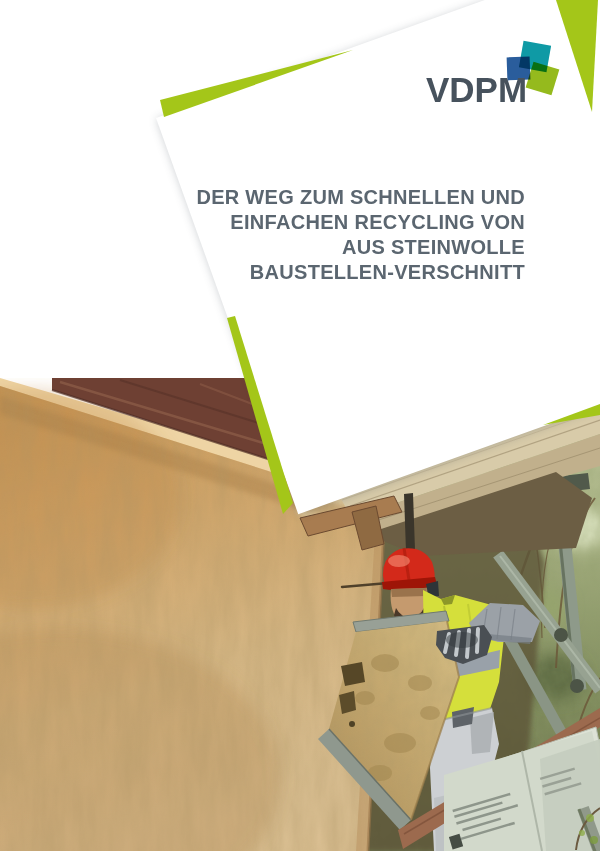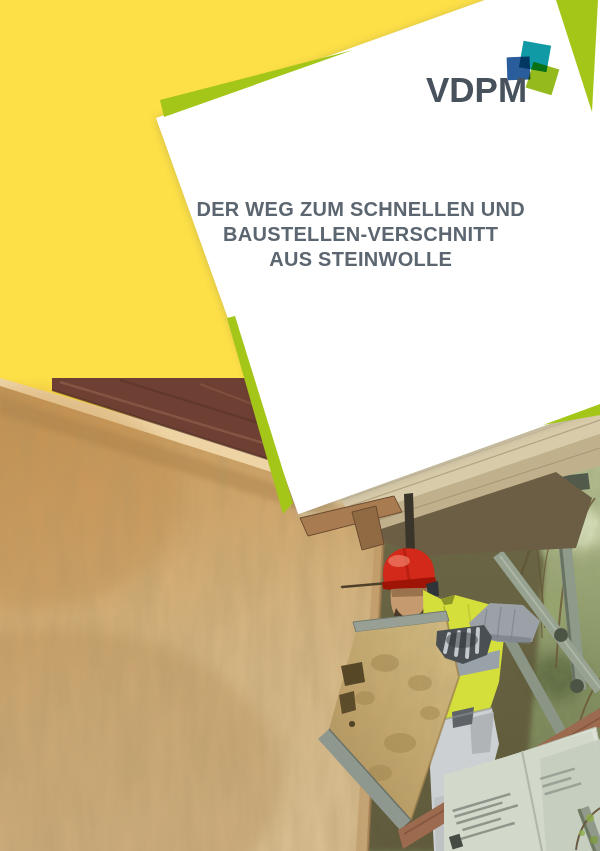--- a/index.html
+++ b/index.html
@@ -1,18 +1,18 @@
 <!DOCTYPE html>
 <html lang="de"><head>
 <meta charset="utf-8">
 <style>
   html,body{margin:0;padding:0;background:#888;}
   .page{
     position:relative;width:600px;height:851px;margin:0 auto;
-    background:#fde047;overflow:hidden;
+    background:#ffffff;overflow:hidden;
     font-family:"Liberation Sans", sans-serif;
   }
   .photo{position:absolute;left:0;top:378px;width:600px;height:473px;z-index:1;}
   .photo svg{display:block;width:600px;height:473px;}
   .card{
     position:absolute;left:156px;top:118px;width:700px;height:421px;
     background:#ffffff;z-index:2;
     transform:rotate(-19.75deg);transform-origin:top left;
     box-shadow:0 1px 9px rgba(60,72,84,0.25);
   }
@@ -25,22 +25,22 @@
   .wordmark{
     position:absolute;left:26px;top:32px;width:100px;
     font-size:35px;font-weight:bold;color:#47525d;letter-spacing:0;
     line-height:36px;
   }
   .tagline{
     position:absolute;left:30px;top:70px;width:120px;
     font-size:9.5px;line-height:11.5px;color:#59636d;
   }
   .title{
-    position:absolute;right:75px;top:197px;z-index:4;
-    text-align:center;font-size:20px;line-height:25px;font-weight:bold;
+    position:absolute;right:75px;top:185px;z-index:4;
+    text-align:right;font-size:20px;line-height:25px;font-weight:bold;
     letter-spacing:0.3px;color:#5b6670;white-space:nowrap;
   }
 </style>
 </head>
 <body>
 
 <div class="page">
 
   <div class="photo">
     <svg viewBox="0 0 600 473" xmlns="http://www.w3.org/2000/svg">
@@ -264,17 +264,18 @@
 
   <div class="logo">
     <div class="sq sq-blue" style="background:#2a5d9c;"></div>
     <div class="sq sq-teal" style="background:#0f9aa5;"></div>
     <div class="sq sq-green" style="background:#95ba1d;"></div>
     <div class="wordmark">VDPM</div>
   </div>
 
   <div class="title">
     <div>DER WEG ZUM SCHNELLEN UND</div>
+    <div>EINFACHEN RECYCLING VON</div>
+    <div>AUS STEINWOLLE</div>
     <div>BAUSTELLEN-VERSCHNITT</div>
-    <div>AUS STEINWOLLE</div>
   </div>
 
 </div>
 
 </body></html>

